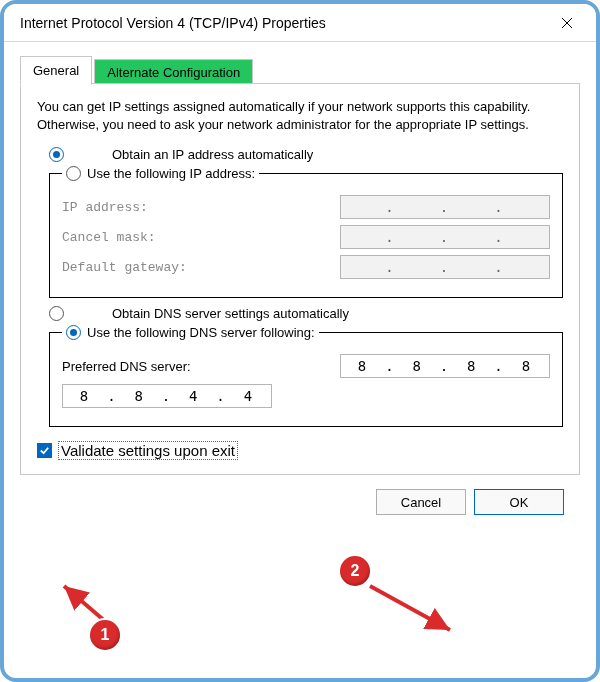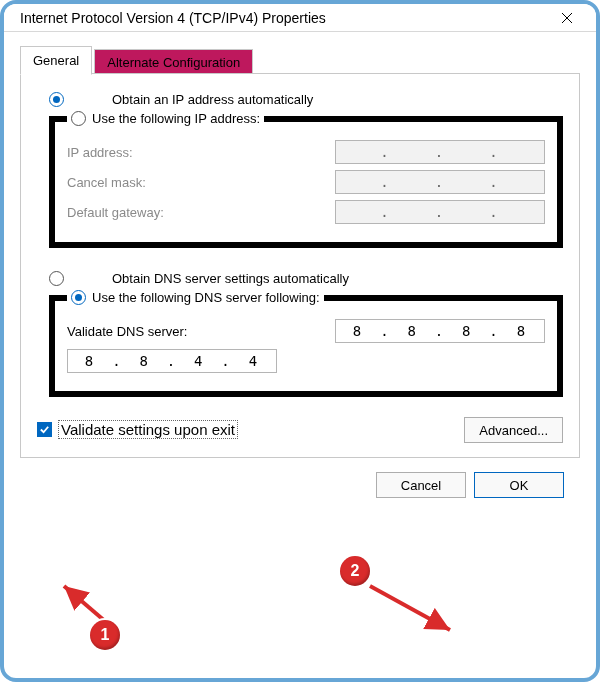--- a/index.html
+++ b/index.html
@@ -12,21 +12,21 @@
   }
   .window {
     width: 600px; height: 682px;
     border: 4px solid #67a6d6;
     border-radius: 16px;
     overflow: hidden;
     position: relative;
     background: #fff;
   }
   .titlebar {
-    height: 28px;
+    height: 38px;
     background: #fff;
     display: flex;
     align-items: center;
     padding: 0 10px 0 16px;
     border-bottom: 1px solid #d8d8d8;
     font-size: 14px;
     color: #000;
   }
   .titlebar .title { flex: 1; }
   .titlebar .close {
@@ -53,21 +53,21 @@
     position: relative;
     top: 2px;
   }
   .tab.active {
     background: #fff;
     z-index: 2;
     border-bottom: 1px solid #fff;
     padding-top: 6px; padding-bottom: 6px;
   }
   .tab.inactive {
-    background: #be185d;
+    background: #22c55e;
   }
   .tabpanel {
     border: 1px solid #c8c8c8;
     padding: 14px 16px 14px 16px;
     background: #fff;
     position: relative;
     z-index: 1;
   }
   .intro {
     font-size: 13px;
@@ -89,39 +89,39 @@
     display: inline-flex;
     align-items: center; justify-content: center;
     flex: 0 0 15px;
   }
   .radio.selected { border-color: #0067C0; }
   .radio.selected::after {
     content: ""; width: 7px; height: 7px; border-radius: 50%;
     background: #0067C0;
   }
   fieldset.group {
-    border: 6px solid #000000;
-    margin: 0 0 23px 12px;
+    border: 1px solid #000000;
+    margin: 0 0 8px 12px;
     padding: 8px 12px 12px 12px;
   }
   fieldset.group legend {
     padding: 0 4px;
     font-size: 13px;
     display: flex; align-items: center;
   }
   .fieldrow {
     display: flex;
     align-items: center;
     margin: 6px 0;
   }
   .fieldrow .label {
     flex: 1;
     font-size: 13px;
   }
-  .fieldrow.disabled .label { color: #8a8a8a; }
+  .fieldrow.disabled .label { color: #8a8a8a; font-family: Liberation Mono, monospace; }
   .ipbox {
     width: 210px; height: 24px;
     border: 1px solid #b5b5b5;
     background: #fff;
     display: flex;
     align-items: center;
     justify-content: space-evenly;
     font-family: Consolas, monospace;
     font-size: 14px;
     letter-spacing: 2px;
@@ -214,20 +214,21 @@
       <div class="tab active">
         <span>General</span>
       </div>
       <div class="tab inactive">
         <span>Alternate Configuration</span>
       </div>
     </div>
 
     <div class="tabpanel">
 
+      <div class="intro">You can get IP settings assigned automatically if your network supports this capability. Otherwise, you need to ask your network administrator for the appropriate IP settings.</div>
 
       <div class="radiorow">
         <span class="radio selected"></span>
         <span>Obtain an IP address automatically</span>
       </div>
 
       <fieldset class="group">
         <legend>
           <span class="radio"></span>
           <span>Use the following IP address:</span>
@@ -276,21 +277,21 @@
         <span>Obtain DNS server settings automatically</span>
       </div>
 
       <fieldset class="group">
         <legend>
           <span class="radio selected"></span>
           <span>Use the following DNS server following:</span>
         </legend>
 
         <div class="fieldrow">
-          <span class="label">Validate DNS server:</span>
+          <span class="label">Preferred DNS server:</span>
           <div class="ipbox">
             <span class="oct">8</span>
               <span class="dot">.</span>
             <span class="oct">8</span>
               <span class="dot">.</span>
             <span class="oct">8</span>
               <span class="dot">.</span>
             <span class="oct">8</span>
           </div>
         </div>
@@ -309,25 +310,20 @@
 
       <div class="checkrow">
         <span class="checkbox">
           <svg width="11" height="11" viewBox="0 0 12 12">
               <polyline points="2,6 5,9 10,3"></polyline>
             </svg>
         </span>
         <span class="checklabel">Validate settings upon exit</span>
       </div>
 
-      <div class="advrow">
-        <div class="btn">
-          <span>Advanced...</span>
-        </div>
-      </div>
 
     </div>
 
     <div class="footer">
       <div class="btn">
         <span>Cancel</span>
       </div>
       <div class="btn primary">
         <span>OK</span>
       </div>

